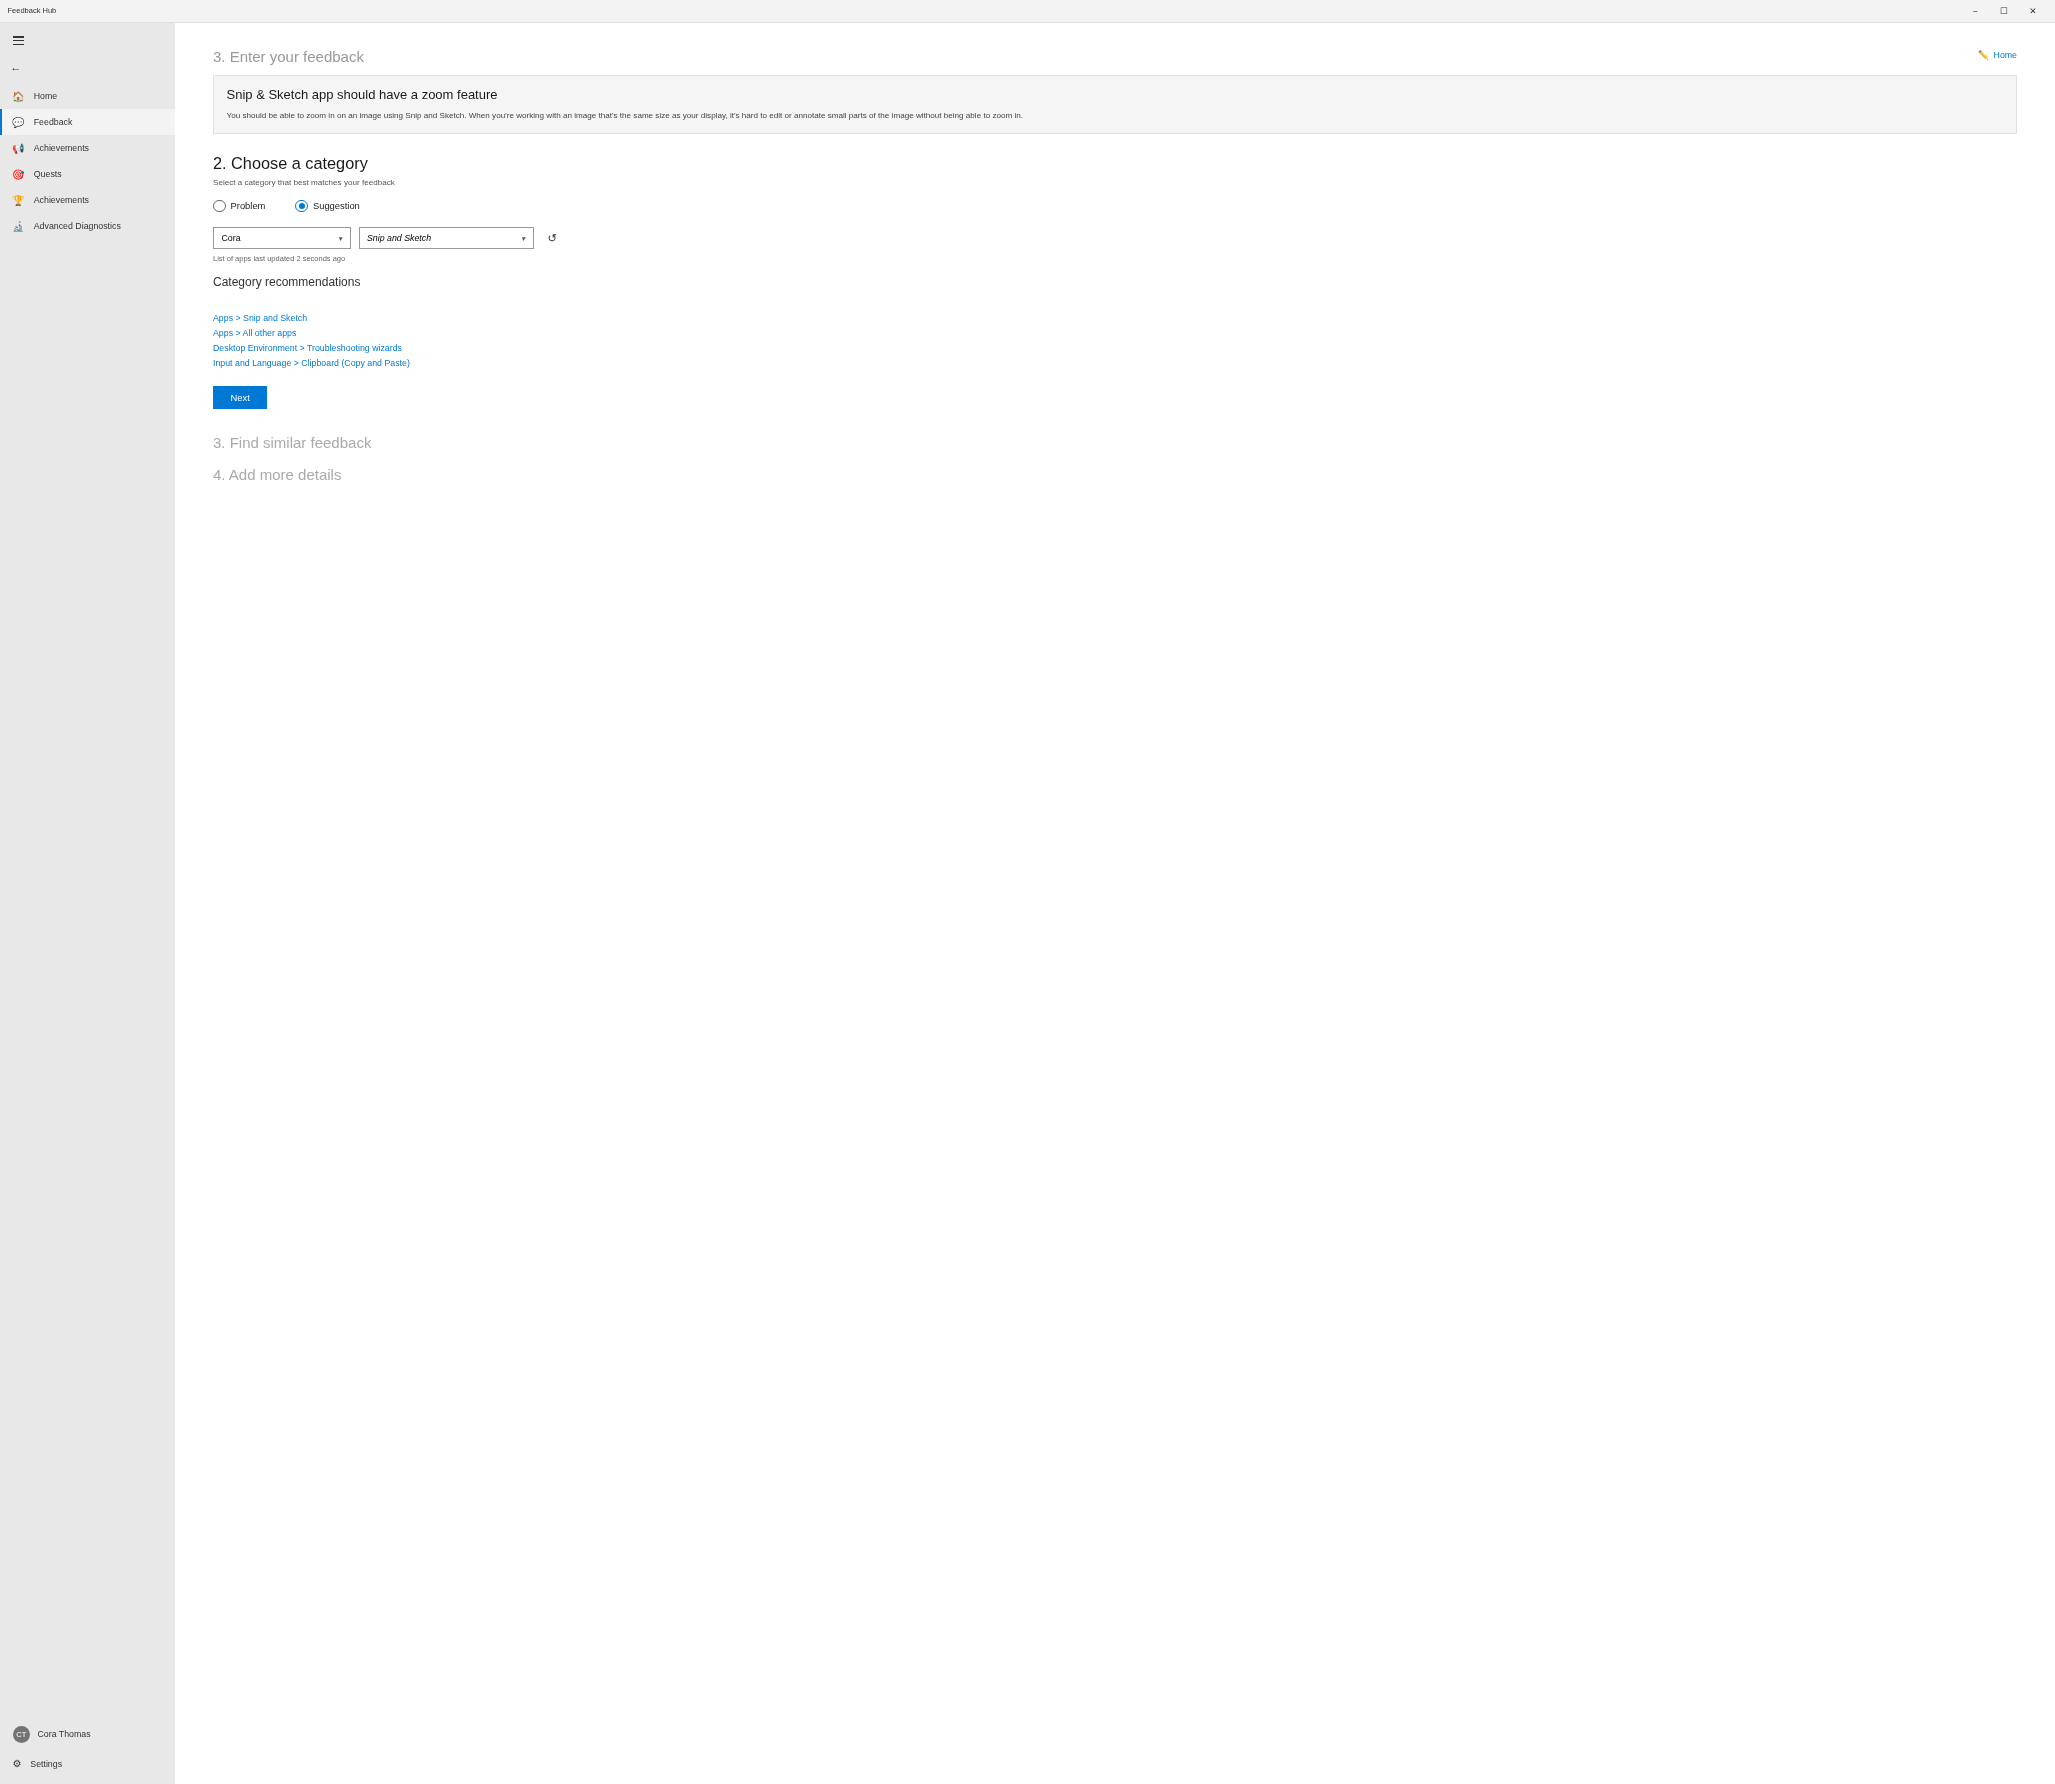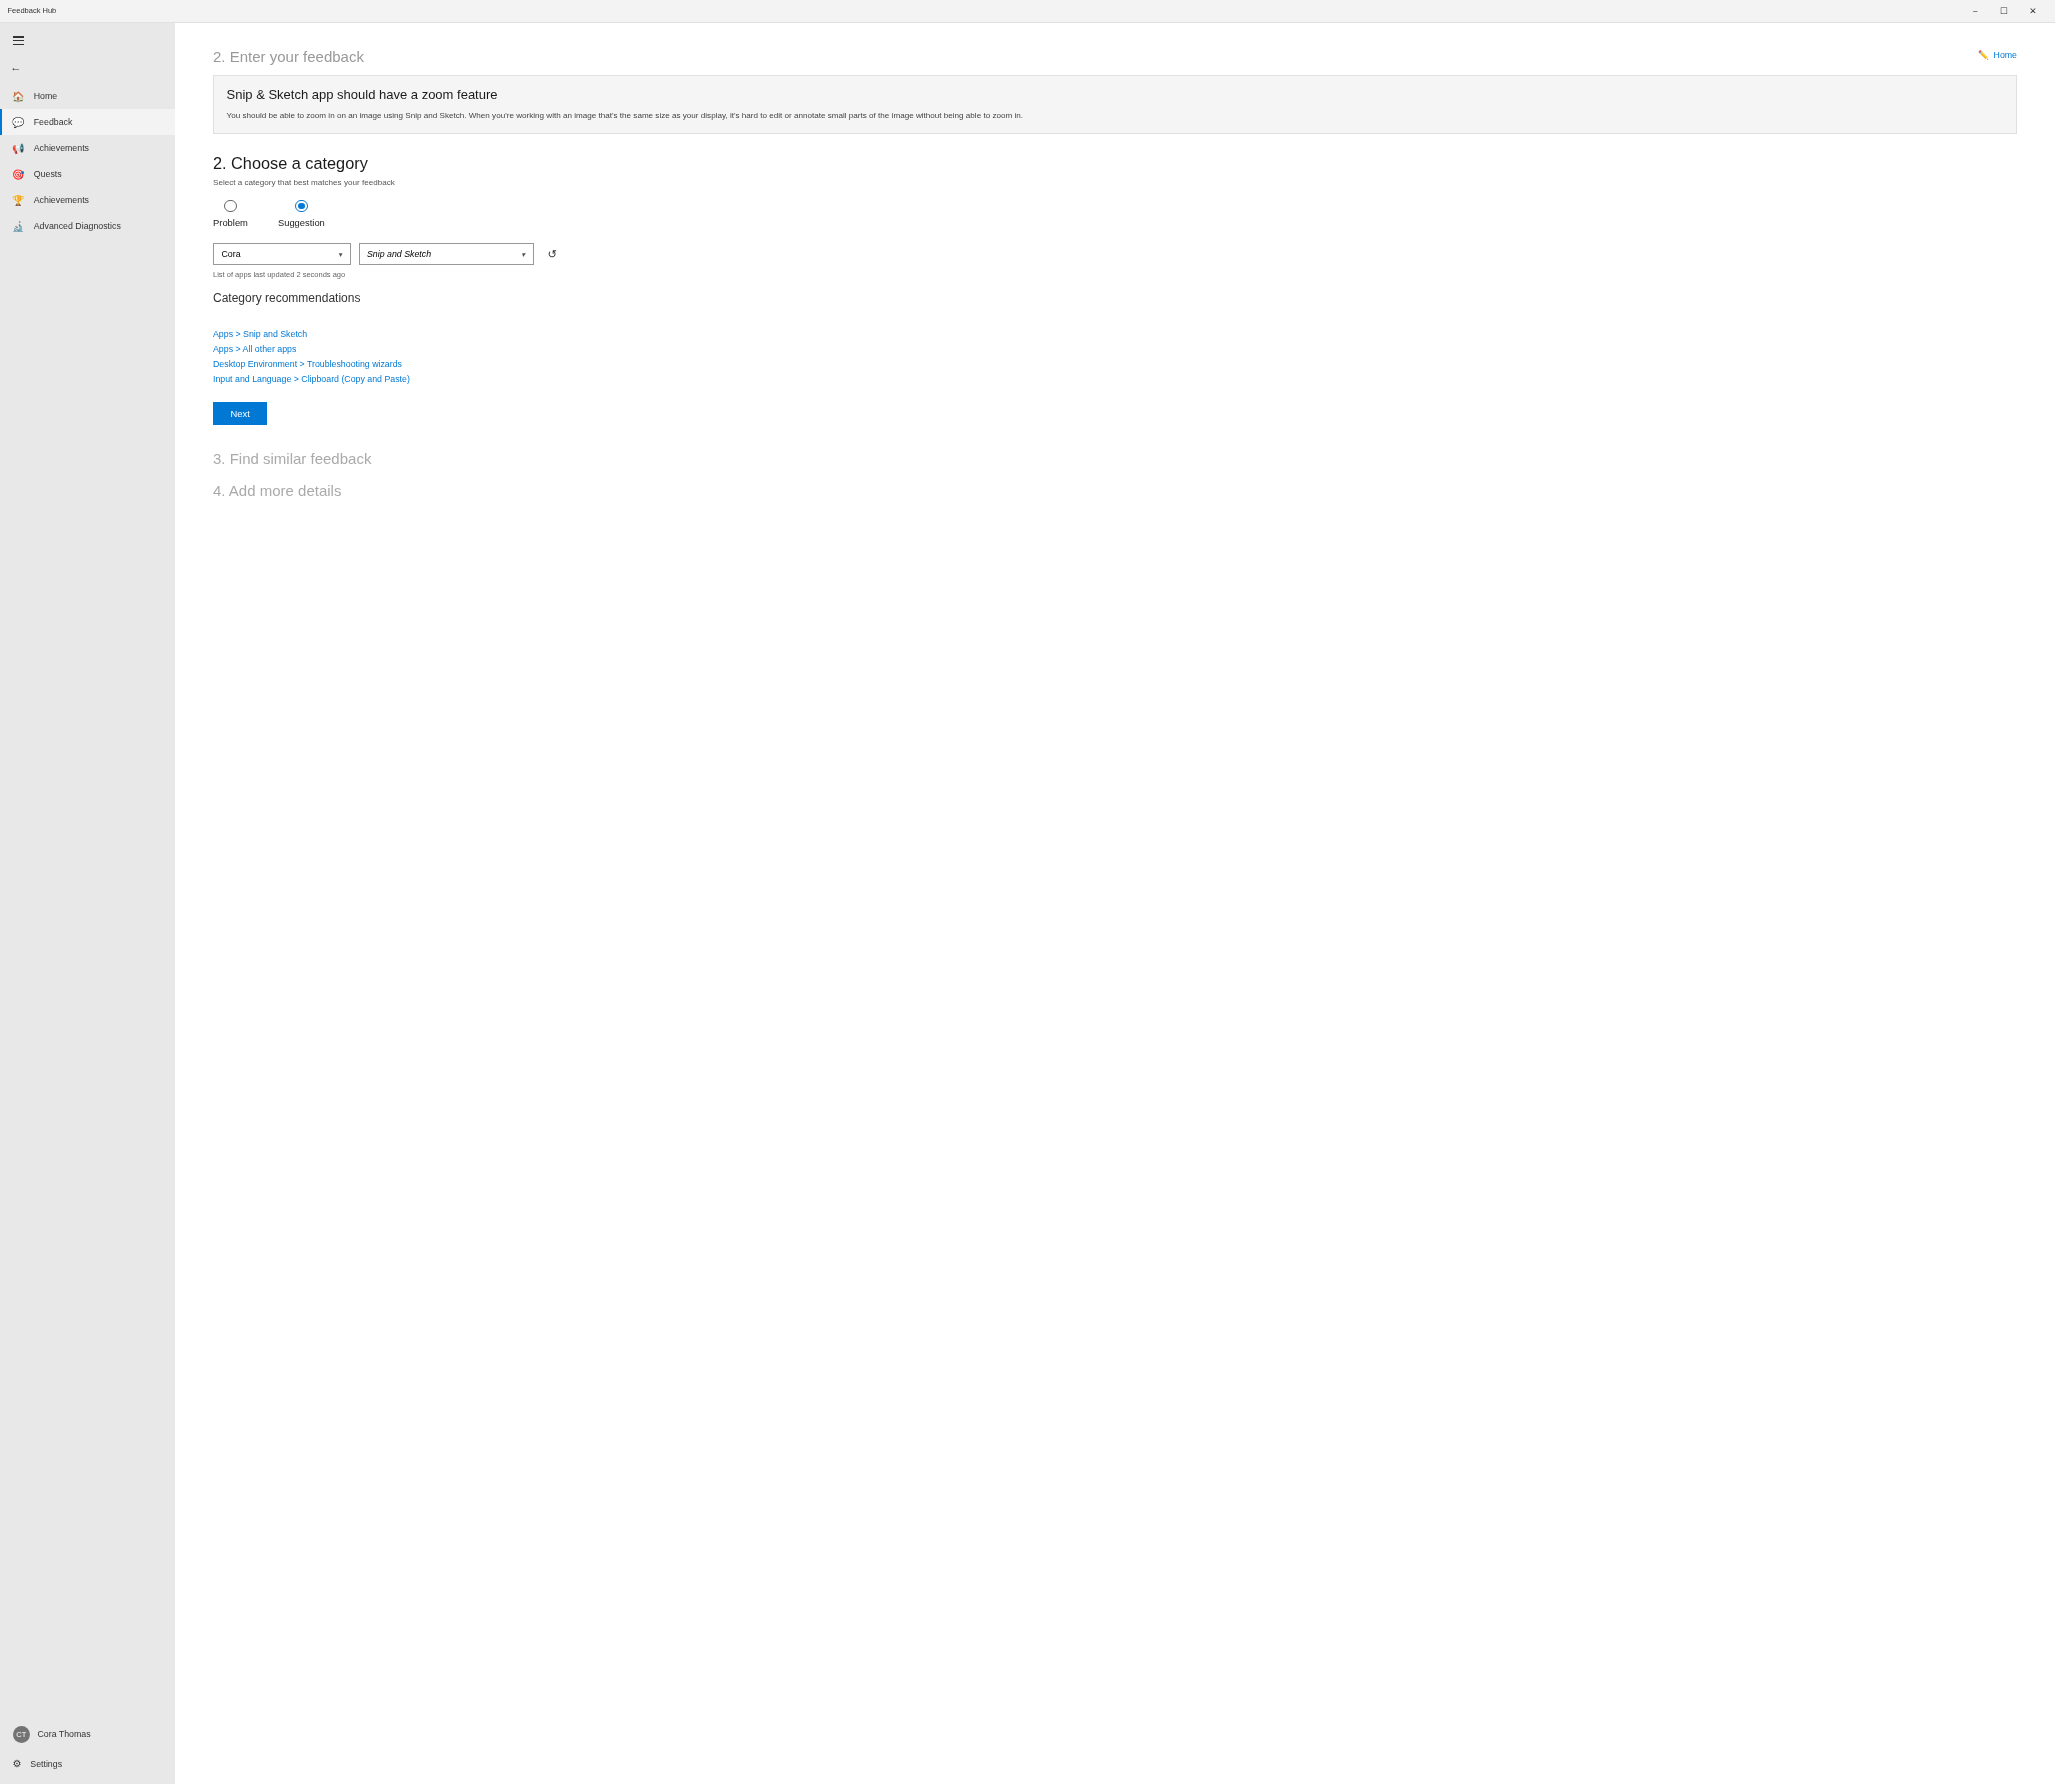--- a/index.html
+++ b/index.html
@@ -134,21 +134,21 @@
     }
     .section-2-sub {
       font-size: 8.1px; color: #555; margin-bottom: 12.5px;
     }
 
     .radio-group {
       display: flex; gap: 30px; margin-bottom: 15px;
     }
     .radio-label {
       display: flex; align-items: center; gap: 5px;
-      font-size: 9.4px; color: #1a1a1a; cursor: pointer; flex-direction: column;
+      font-size: 9.4px; color: #1a1a1a; cursor: pointer;
     }
     .radio-circle {
       width: 12.5px; height: 12.5px; border-radius: 50%;
       border: 1.3px solid #666; display: flex; align-items: center; justify-content: center;
       background: white;
     }
     .radio-circle.selected { border-color: #0078d4; }
     .radio-inner {
       width: 6.3px; height: 6.3px; border-radius: 50%; background: #0078d4;
     }
@@ -260,21 +260,21 @@
       <div class="settings-item">
         <span class="nav-icon">⚙</span>
         <span>Settings</span>
       </div>
     </div>
   </div>
 
   <div class="main-content">
 
     <div class="section-header">
-      <span class="section-title-inactive">2. Enter your feedback</span>
+      <span class="section-title-inactive">3. Enter your feedback</span>
       <a class="edit-link">
         <span class="edit-icon">✏️</span>
         <span>Home</span>
       </a>
     </div>
 
     <div class="feedback-box">
       <div class="feedback-title">Snip &amp; Sketch app should have a zoom feature</div>
       <div class="feedback-body">You should be able to zoom in on an image using Snip and Sketch. When you're working with an image that's the same size as your display, it's hard to edit or annotate small parts of the image without being able to zoom in.</div>
     </div>

